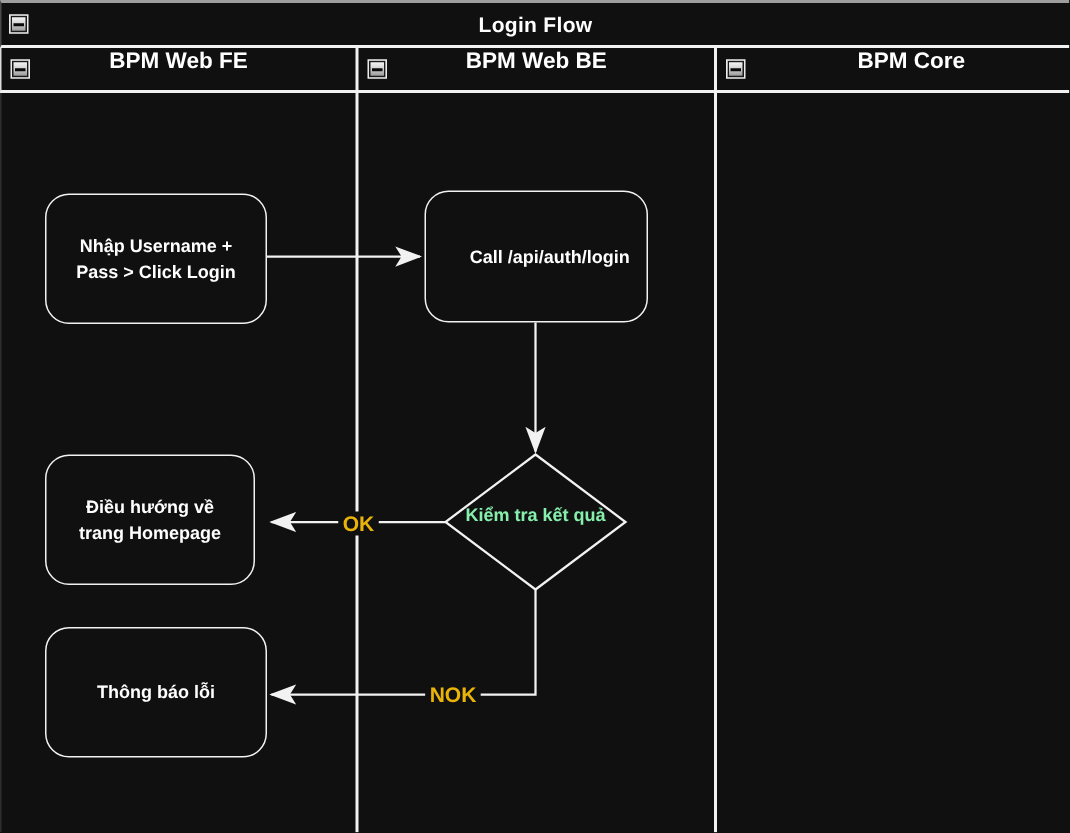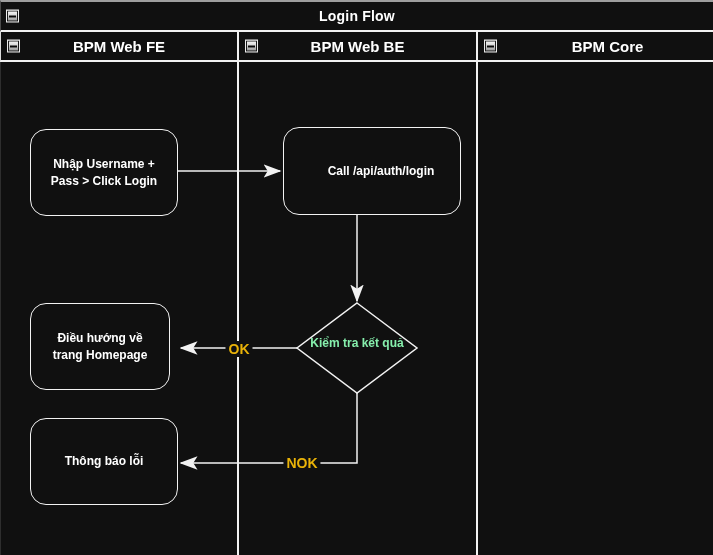--- a/index.html
+++ b/index.html
@@ -23,21 +23,21 @@
 
   .lane-header-row {
     position:absolute; left:0; top:32px; width:713px; height:30px;
     box-sizing:border-box;
     border-bottom:2px solid #f2f2f2;
     border-left:1px solid #dddddd;
     display:flex;
   }
   .lane-header {
     position:relative; box-sizing:border-box; height:100%;
-    display:flex; align-items:center; justify-content:center;
+    display:flex; align-items:flex-start; justify-content:center;
   }
   .lane-header.l1 { width:238px; border-right:2px solid #f2f2f2; }
   .lane-header.l2 { width:239px; border-right:2px solid #f2f2f2; }
   .lane-header.l3 { flex:1;padding-left:24px; }
   .lane-header-text { font-size:15px; font-weight:700; }
 
   .lane-body-row {
     position:absolute; left:0; top:62px; width:713px; height:493px;
     box-sizing:border-box; display:flex;
     border-left:1px solid #2e2e2e;
@@ -63,21 +63,21 @@
   
   .node {
     position:absolute; box-sizing:border-box;
     border:1.5px solid #f2f2f2; border-radius:16px;
     background:#101010;
     display:flex; align-items:center; justify-content:center;
     text-align:center; font-size:12px; font-weight:700;
     line-height:1.4; padding:4px 10px; color:#ffffff;
   }
   #node-input-login   { left:30px;  top:129px; width:148px; height:87px; }
-  #node-call-api      { left:283px; top:127px; width:178px; height:88px;padding-left:28px; }
+  #node-call-api      { left:283px; top:127px; width:149px; height:88px;padding-left:28px; }
   #node-redirect-home { left:30px;  top:303px; width:140px; height:87px; }
   #node-show-error    { left:30px;  top:418px; width:148px; height:87px; }
 
   #diamond-label {
     position:absolute; left:302px; top:336px; width:110px;
     text-align:center; font-size:12px; font-weight:700; color:#86efac;
   }
 
   
   #edge-layer { position:absolute; left:0; top:0; pointer-events:none; }

